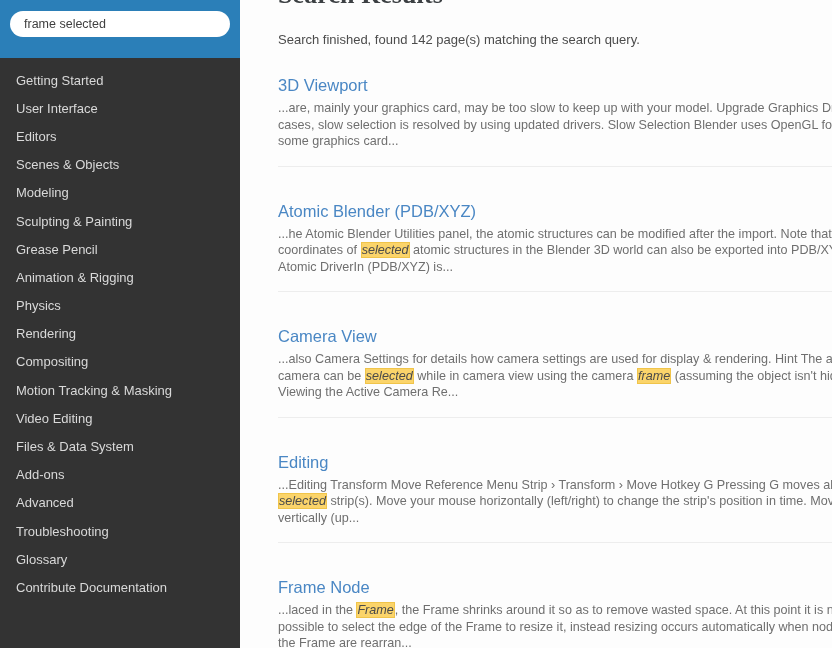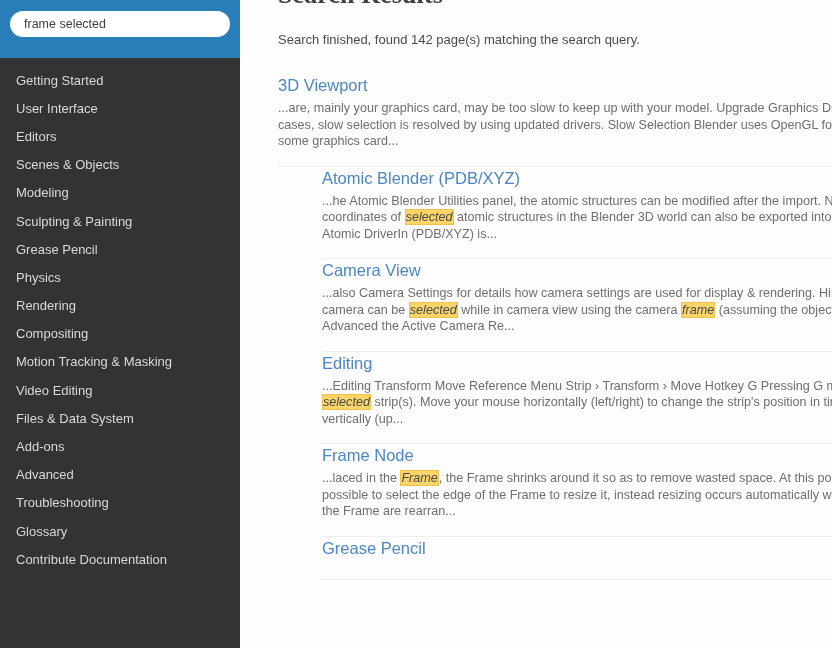--- a/index.html
+++ b/index.html
@@ -102,21 +102,21 @@
 
   #results {
     margin-top: 25px;
   }
 
   .result {
     padding: 0 0 16px 0;
     border-bottom: 1px solid #ededed;
     margin-bottom: 0;
   }
-  .result + .result { padding-top: 0; margin-left: 44px; }
+  .result + .result { padding-top: 33px; }
   .result:first-child { padding-top: 0; }
 
   .result-title {
     display: inline-block;
     color: #4a87c4;
     font-size: 16.5px;
     line-height: 22px;
     text-decoration: none;
     margin: 0 0 4px 0;
     cursor: pointer;
@@ -151,20 +151,21 @@
     </div>
 
     <nav id="sidebar-nav">
         <a class="sidebar-item">Getting Started</a>
         <a class="sidebar-item">User Interface</a>
         <a class="sidebar-item">Editors</a>
         <a class="sidebar-item">Scenes &amp; Objects</a>
         <a class="sidebar-item">Modeling</a>
         <a class="sidebar-item">Sculpting &amp; Painting</a>
         <a class="sidebar-item">Grease Pencil</a>
+        <a class="sidebar-item">Animation &amp; Rigging</a>
         <a class="sidebar-item">Physics</a>
         <a class="sidebar-item">Rendering</a>
         <a class="sidebar-item">Compositing</a>
         <a class="sidebar-item">Motion Tracking &amp; Masking</a>
         <a class="sidebar-item">Video Editing</a>
         <a class="sidebar-item">Files &amp; Data System</a>
         <a class="sidebar-item">Add-ons</a>
         <a class="sidebar-item">Advanced</a>
         <a class="sidebar-item">Troubleshooting</a>
         <a class="sidebar-item">Glossary</a>
@@ -184,21 +185,21 @@
               <span class="line"><span>some graphics card...</span></span>
             </p></div>
           <div class="result"><a class="result-title">Atomic Blender (PDB/XYZ)</a><p class="result-context">
               <span class="line"><span>...he Atomic Blender Utilities panel, the atomic structures can be modified after the import. Note that the</span></span>
               <span class="line"><span>coordinates of </span><span class="hl">selected</span><span> atomic structures in the Blender 3D world can also be exported into PDB/XYZ files.</span></span>
               <span class="line"><span>Atomic DriverIn (PDB/XYZ) is...</span></span>
             </p></div>
           <div class="result"><a class="result-title">Camera View</a><p class="result-context">
               <span class="line"><span>...also Camera Settings for details how camera settings are used for display &amp; rendering. Hint The active</span></span>
               <span class="line"><span>camera can be </span><span class="hl">selected</span><span> while in camera view using the camera </span><span class="hl">frame</span><span> (assuming the object isn't hidden).</span></span>
-              <span class="line"><span>Advanced the Active Camera Re...</span></span>
+              <span class="line"><span>Viewing the Active Camera Re...</span></span>
             </p></div>
           <div class="result"><a class="result-title">Editing</a><p class="result-context">
               <span class="line"><span>...Editing Transform Move Reference Menu Strip › Transform › Move Hotkey G Pressing G moves all the</span></span>
               <span class="line"><span class="hl">selected</span><span> strip(s). Move your mouse horizontally (left/right) to change the strip's position in time. Move</span></span>
               <span class="line"><span>vertically (up...</span></span>
             </p></div>
           <div class="result"><a class="result-title">Frame Node</a><p class="result-context">
               <span class="line"><span>...laced in the </span><span class="hl">Frame</span><span>, the Frame shrinks around it so as to remove wasted space. At this point it is no longer</span></span>
               <span class="line"><span>possible to select the edge of the Frame to resize it, instead resizing occurs automatically when nodes within</span></span>
               <span class="line"><span>the Frame are rearran...</span></span>

